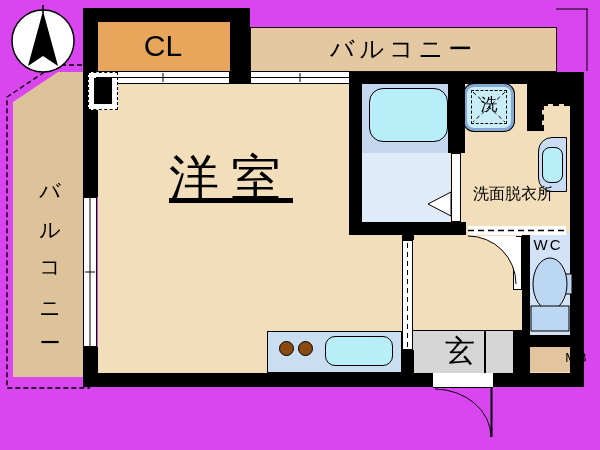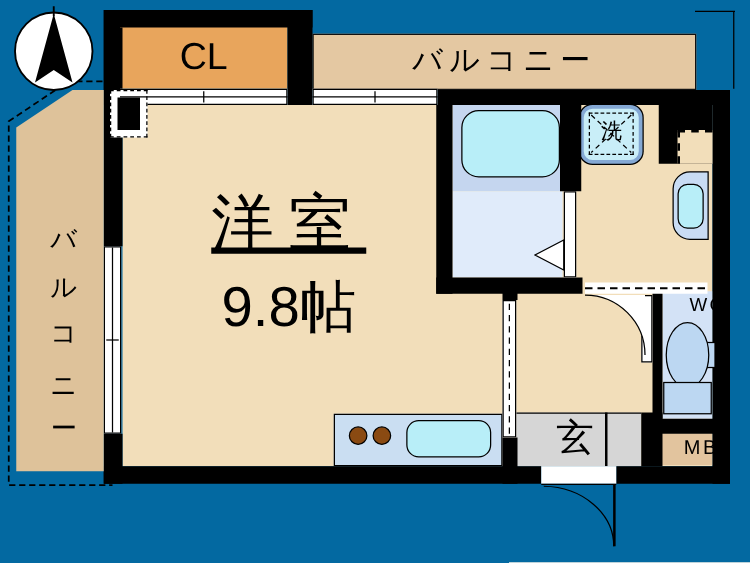--- a/index.html
+++ b/index.html
@@ -1,16 +1,16 @@
 <!DOCTYPE html>
 <html><head>
 <meta charset="utf-8">
 <style>
   html,body{margin:0;padding:0;background:#fff;}
-  .plan{position:relative;width:600px;height:450px;background:#0369a1;overflow:hidden;
+  .plan{position:relative;width:600px;height:450px;background:#d946ef;overflow:hidden;
         font-family:"Liberation Sans","DejaVu Sans",sans-serif;color:#000;}
   .wall{position:absolute;background:#000;}
   .fill{position:absolute;}
   .label{position:absolute;text-align:center;line-height:1.05;white-space:nowrap;}
   svg.overlay{position:absolute;left:0;top:0;pointer-events:none;}
   .vtext{writing-mode:vertical-rl;text-orientation:upright;}
 </style>
 </head>
 <body>
 
@@ -121,19 +121,19 @@
       <rect x="561" y="274" width="11" height="20"></rect>
       <ellipse cx="550" cy="284" rx="17" ry="26"></ellipse>
       <rect x="531" y="306" width="38" height="25"></rect>
     </g>
   </svg>
 
   <div class="label" style="left:96px;top:30px;width:134px;font-size:30px;">CL</div>
   <div class="label" style="left:250px;top:36px;width:307px;font-size:24px;letter-spacing:5px;">バルコニー</div>
   <div class="label vtext" style="left:33px;top:142px;width:28px;height:230px;font-size:21px;letter-spacing:17px;">バルコニー</div>
   <div class="label" style="left:98px;top:152px;width:266px;font-size:50px;letter-spacing:12px;text-decoration:underline;">洋室</div>
-  <div class="label" style="left:98px;top:222px;width:266px;font-size:45px;">9.8帖</div>
   <div class="label" style="left:464px;top:96px;width:50px;font-size:17px;">洗</div>
-  <div class="label" style="left:530px;top:237px;width:36px;font-size:15px;letter-spacing:2px;padding-left:18px;">WC</div>
-  <div class="label" style="left:540px;top:351px;width:42px;font-size:16px;letter-spacing:2px;">MB</div>
+  <div class="label" style="left:458px;top:186px;width:110px;font-size:16px;">洗面脱衣所</div>
+  <div class="label" style="left:530px;top:237px;width:36px;font-size:15px;letter-spacing:2px;">WC</div>
+  <div class="label" style="left:556px;top:351px;width:42px;font-size:13px;letter-spacing:2px;">MB</div>
   <div class="label" style="left:428px;top:335px;width:64px;font-size:30px;">玄</div>
 
 </div>
 
 </body></html>

